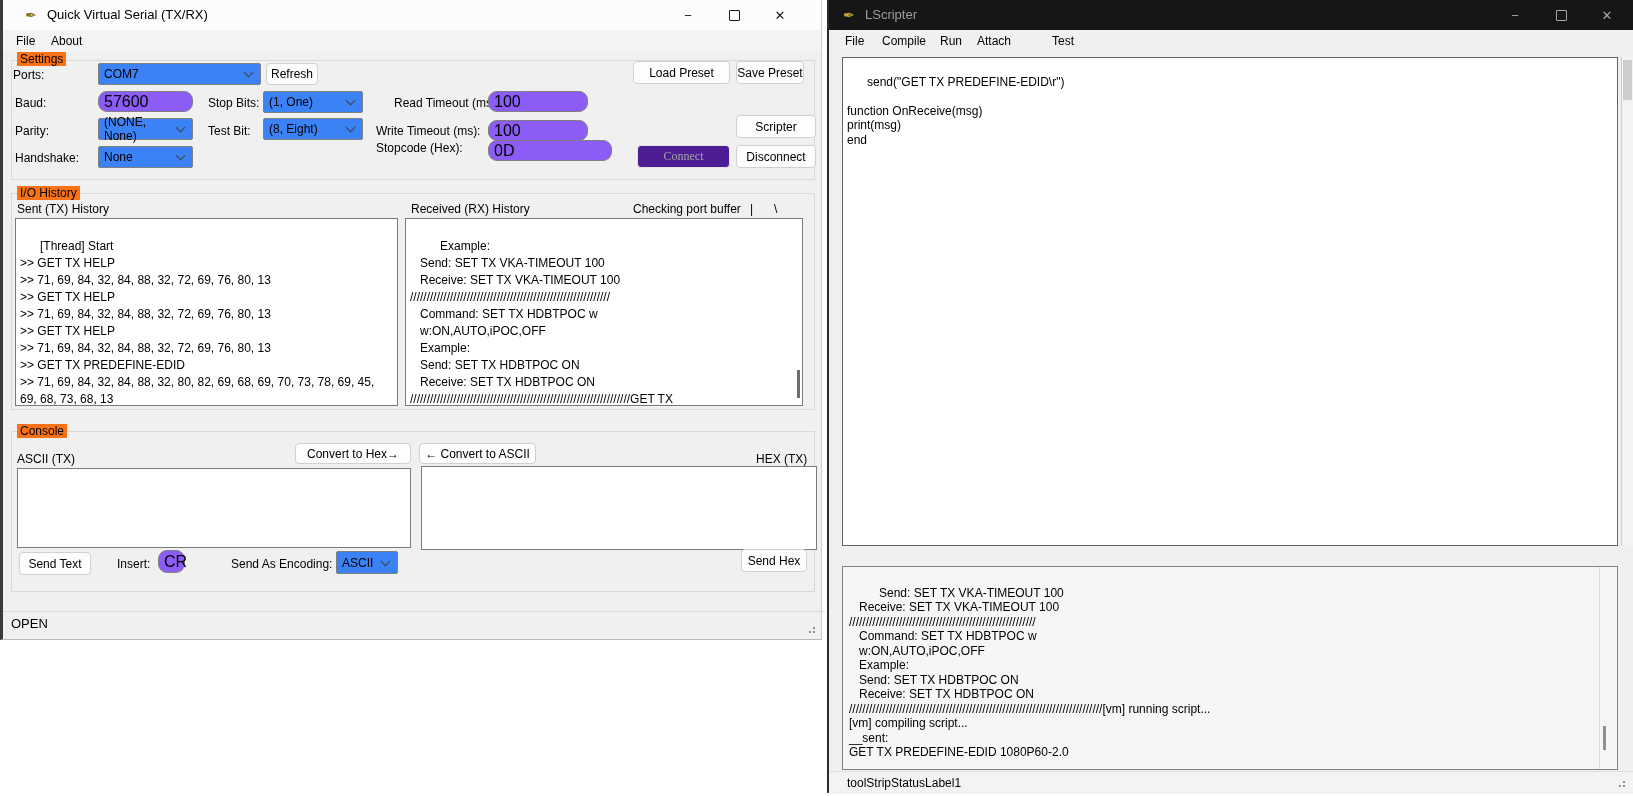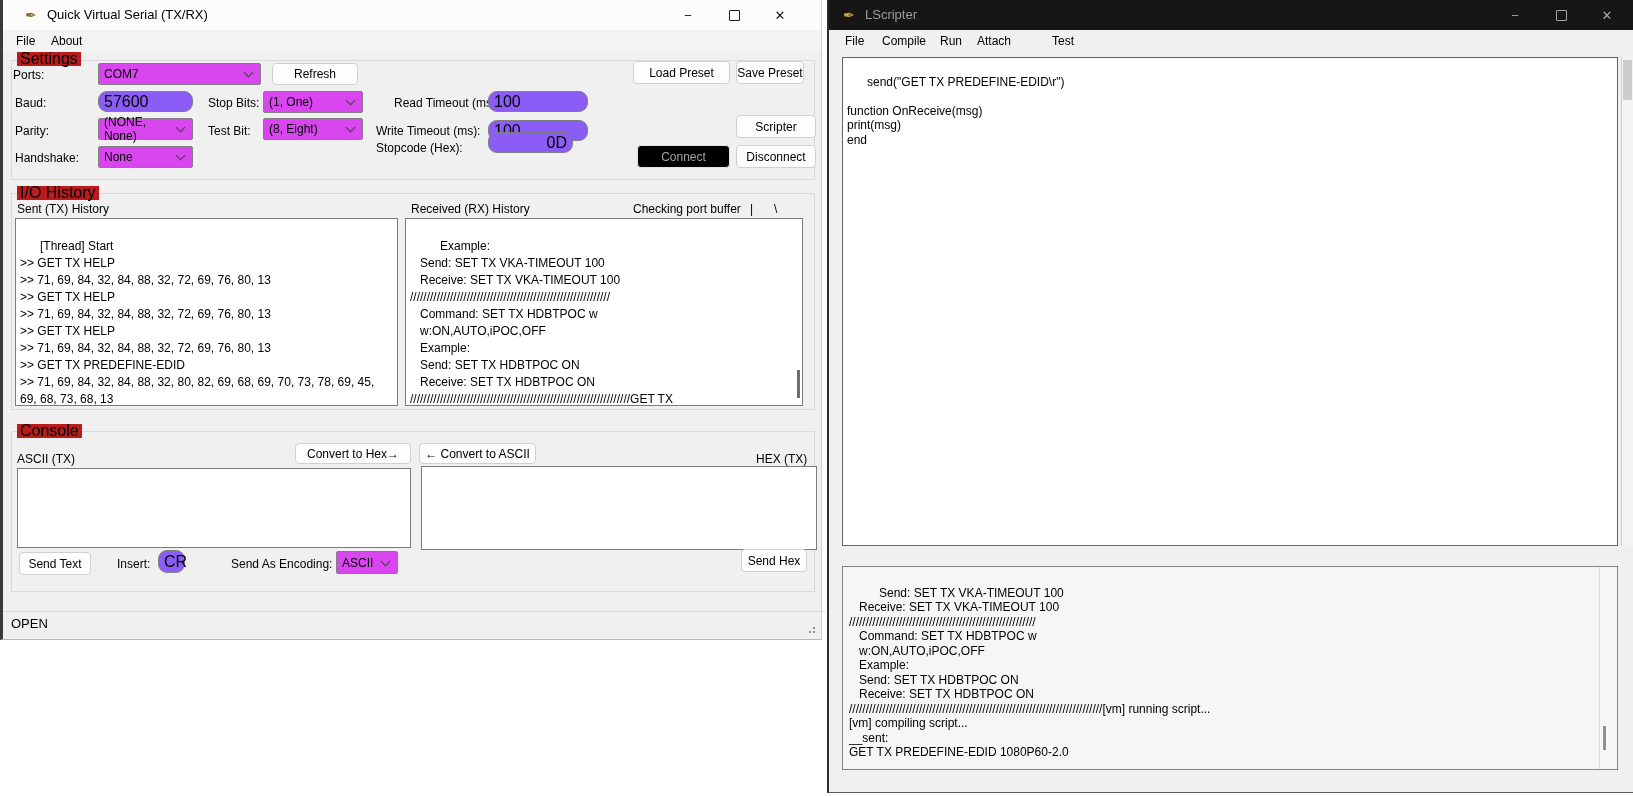--- a/index.html
+++ b/index.html
@@ -5,30 +5,30 @@
   html,body{margin:0;padding:0;background:#fff;}
   #screen{position:relative;width:1633px;height:796px;overflow:hidden;
           font-family:"Liberation Sans",sans-serif;font-size:12px;color:#000;
           background:#ffffff;}
   .abs{position:absolute;}
   .win{position:absolute;box-sizing:border-box;}
   .lbl{position:absolute;font-size:12px;color:#000;white-space:nowrap;line-height:14px;}
   .btn{position:absolute;box-sizing:border-box;background:#fdfdfd;border:1px solid #d0d0d0;
        border-radius:4px;font-size:12px;display:flex;align-items:center;justify-content:center;
        white-space:nowrap;cursor:default;}
-  .btn.disabled{background:#000000;border-color:#e4e4e4;color:#a3a3a3;}
+  .btn.disabled{background:#4c1d95;border-color:#e4e4e4;color:#a3a3a3;font-family:Liberation Serif, serif;}
   .inp{position:absolute;box-sizing:border-box;background:#8b5cf6;border:1px solid #808080;
        font-size:16px;padding:0 5px;display:flex;align-items:center;border-radius:9px;}
-  .cmb{position:absolute;box-sizing:border-box;background:#d946ef;border:1px solid #808080;
+  .cmb{position:absolute;box-sizing:border-box;background:#3b82f6;border:1px solid #808080;
        font-size:12px;padding:0 0 0 5px;display:flex;align-items:center;justify-content:space-between;
        border-radius:2px;}
   .chev{width:6px;height:6px;border-right:1.4px solid #404040;border-bottom:1.4px solid #404040;
         transform:rotate(45deg);margin:-3px 8px 0 0;flex:none;}
   .grp{position:absolute;box-sizing:border-box;border:1px solid #d9d9d9;}
-  .grp-lbl{position:absolute;background:#b91c1c;padding:0 3px;font-size:16px;line-height:14px;}
+  .grp-lbl{position:absolute;background:#f97316;padding:0 3px;font-size:12px;line-height:14px;}
   .txtbox{position:absolute;box-sizing:border-box;background:#fff;border:1px solid #7a7a7a;
           font-size:12px;line-height:17px;white-space:pre-wrap;padding:2px 4px;overflow:hidden;}
   .titlebtn{position:absolute;top:0;height:30px;display:flex;align-items:center;justify-content:center;
             font-size:13px;}
   .maxglyph{display:inline-block;width:9px;height:9px;border:1.2px solid currentColor;border-radius:1px;}
   .grip{position:absolute;width:2px;height:2px;background:#8f8f8f;
         box-shadow:4px 0 0 #8f8f8f,4px -4px 0 #8f8f8f;}
   .peniconL{font-size:14px;color:#8a6d1f;line-height:14px;}
   .peniconD{font-size:14px;color:#c9a53a;line-height:14px;}
   .menuitem{position:absolute;top:0;height:22px;display:flex;align-items:center;font-size:12px;}
@@ -57,21 +57,21 @@
     </div>
 
     <div class="grp" style="left:8px;top:60px;width:804px;height:120px;"></div>
     <span class="grp-lbl" style="left:14px;top:52px;">Settings</span>
 
     <span class="lbl" style="left:10px;top:68px;">Ports:</span>
     <div class="cmb" style="left:95px;top:63px;width:163px;height:22px;">
       <span>COM7</span>
       <span class="chev"></span>
     </div>
-    <div class="btn" style="left:269px;top:63px;width:86px;height:22px;">Refresh</div>
+    <div class="btn" style="left:263px;top:63px;width:52px;height:22px;">Refresh</div>
     <div class="btn" style="left:630px;top:61px;width:97px;height:23px;">Load Preset</div>
     <div class="btn" style="left:733px;top:61px;width:68px;height:23px;">Save Preset</div>
 
     <span class="lbl" style="left:12px;top:96px;">Baud:</span>
     <div class="inp" style="left:95px;top:91px;width:95px;height:21px;">
       <span>57600</span>
     </div>
     <span class="lbl" style="left:205px;top:96px;">Stop Bits:</span>
     <div class="cmb" style="left:260px;top:91px;width:100px;height:22px;">
       <span>(1, One)</span>
@@ -97,21 +97,21 @@
       <span>100</span>
     </div>
     <div class="btn" style="left:733px;top:115px;width:80px;height:23px;">Scripter</div>
 
     <span class="lbl" style="left:12px;top:151px;">Handshake:</span>
     <div class="cmb" style="left:95px;top:146px;width:95px;height:22px;">
       <span>None</span>
       <span class="chev"></span>
     </div>
     <span class="lbl" style="left:373px;top:141px;">Stopcode (Hex):</span>
-    <div class="inp" style="left:485px;top:132px;width:85px;height:21px;justify-content:flex-end;">
+    <div class="inp" style="left:485px;top:140px;width:124px;height:21px;">
       <span>0D</span>
     </div>
     <div class="btn disabled" style="left:634px;top:145px;width:93px;height:23px;">Connect</div>
     <div class="btn" style="left:733px;top:145px;width:80px;height:23px;">Disconnect</div>
 
     <div class="grp" style="left:8px;top:193px;width:804px;height:217px;"></div>
     <span class="grp-lbl" style="left:14px;top:186px;">I/O History</span>
 
     <span class="lbl" style="left:14px;top:202px;">Sent (TX) History</span>
     <span class="lbl" style="left:408px;top:202px;">Received (RX) History</span>
@@ -218,15 +218,19 @@
    Send: SET TX HDBTPOC ON
    Receive: SET TX HDBTPOC ON
 ////////////////////////////////////////////////////////////////////////////[vm] running script...
 [vm] compiling script...
 __sent:
 GET TX PREDEFINE-EDID 1080P60-2.0</span>
     </div>
     <div class="abs" style="left:770px;top:567px;width:1px;height:202px;background:#dcdcdc;"></div>
     <div class="abs" style="left:774px;top:726px;width:3px;height:24px;background:#8f8f8f;"></div>
 
+    <div class="abs" style="left:0;top:771px;right:0;height:22px;background:#f3f3f3;border-top:1px solid #dfdfdf;">
+      <span class="lbl" style="left:18px;top:4px;">toolStripStatusLabel1</span>
+      <div class="grip" style="left:790px;top:13px;"></div>
+    </div>
   </div>
 
 </div>
 
 </body></html>

